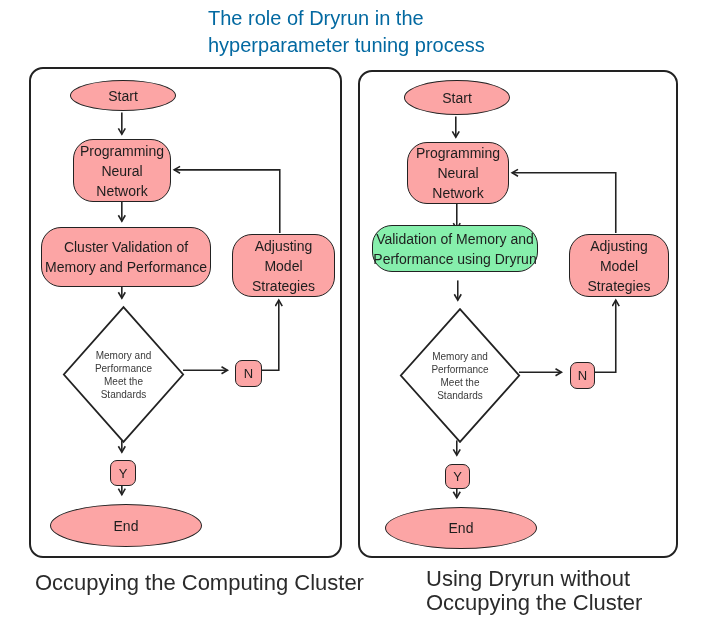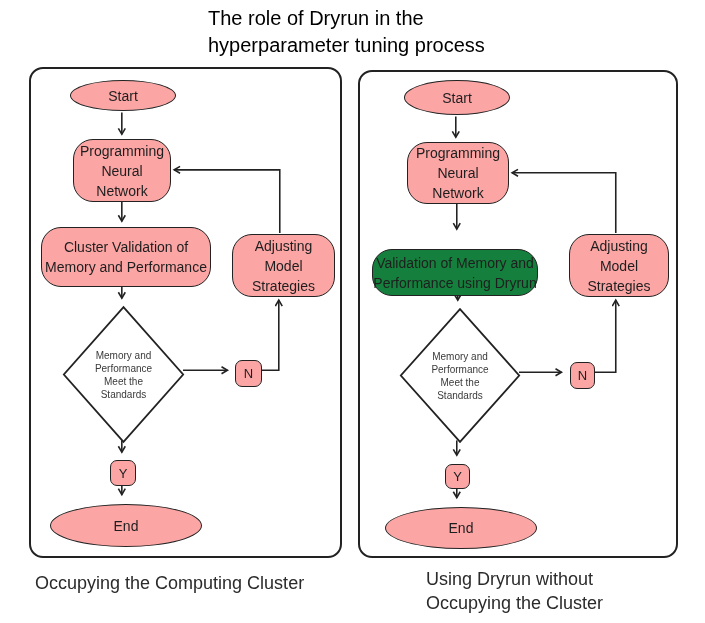--- a/index.html
+++ b/index.html
@@ -4,21 +4,21 @@
 <style>
   :root { --stroke: #222222; --ink: #1e1e1e; }
   * { box-sizing: border-box; }
   body { margin: 0; background: #ffffff; font-family: "Liberation Sans", sans-serif; }
   .stage {
     position: relative; width: 705px; height: 623px; background: #ffffff;
     color: var(--ink); overflow: hidden;
   }
   .title {
     position: absolute; left: 208px; top: 5px; font-size: 20px; line-height: 27px;
-    color: #000000; white-space: pre-line;
+    color: #0369a1; white-space: pre-line;
   }
   .panel {
     position: absolute; border: 2px solid var(--stroke); border-radius: 14px; background: #fff;
   }
   .panel-left  { left: 29px;  top: 67px; width: 313px; height: 491px; }
   .panel-right { left: 358px; top: 70px; width: 320px; height: 488px; }
   .wires { position: absolute; inset: 0; width: 100%; height: 100%; pointer-events: none; }
   .wires path { fill: none; stroke: var(--stroke); stroke-width: 1.6; }
   .node {
     position: absolute; display: flex; align-items: center; justify-content: center;
@@ -28,21 +28,21 @@
   .ellipse { border-radius: 50%; }
   .rect    { border-radius: 20px; }
   .tag     { border-radius: 7px; font-size: 13px; line-height: 13px; }
   .diamond { border: none; background: transparent; }
   .diamond-shape { position: absolute; inset: 0; width: 100%; height: 100%; }
   .diamond-shape polygon { fill: #ffffff; stroke: var(--stroke); stroke-width: 1.8; }
   .diamond-label {
     position: absolute; inset: 0; display: flex; align-items: center; justify-content: center;
     text-align: center; font-size: 10px; line-height: 13px; white-space: pre-line; color: #3a3a3a;
   }
-  .caption { position: absolute; font-size: 18px; line-height: 24px; color: #2b2b2b; white-space: pre-line; }
+  .caption { position: absolute; font-size: 22px; line-height: 24px; color: #2b2b2b; white-space: pre-line; }
   .caption-left  { left: 35px;  top: 571px; }
   .caption-right { left: 410px; top: 567px; margin-left: 16px; }
 </style>
 </head>
 <body>
 
 <div class="stage">
 
   <div class="title">The role of Dryrun in the
 hyperparameter tuning process</div>
@@ -96,21 +96,21 @@
       <path d="M235,303 L259,303 L259,230" marker-end="url(#arrow)"></path>
       <path d="M259,162 L259,101 L154,101" marker-end="url(#arrow)"></path>
       <path d="M98,372 L98,387" marker-end="url(#arrow)"></path>
       <path d="M98,418 L98,430" marker-end="url(#arrow)"></path>
     </svg>
 
     <div class="node ellipse" style="left:44px;top:8px;width:106px;height:35px">Start</div>
     <div class="node rect" style="left:47px;top:70px;width:102px;height:62px">Programming
 Neural
 Network</div>
-    <div class="node rect" style="left: 12px; top: 177px; width: 166px; height: 47px; background: #15803d;">Validation of Memory and
+    <div class="node rect" style="left: 12px; top: 153px; width: 166px; height: 47px; background: #86efac;">Validation of Memory and
 Performance using Dryrun</div>
     <div class="node rect" style="left:209px;top:162px;width:100px;height:63px">Adjusting
 Model
 Strategies</div>
     <div class="node diamond" style="left:39px;top:235px;width:122px;height:137px">
       <svg class="diamond-shape" viewBox="0 0 100 100" preserveAspectRatio="none">
         <polygon points="50,1.5 98.5,50 50,98.5 1.5,50" vector-effect="non-scaling-stroke"></polygon>
       </svg>
       <div class="diamond-label">Memory and
 Performance

